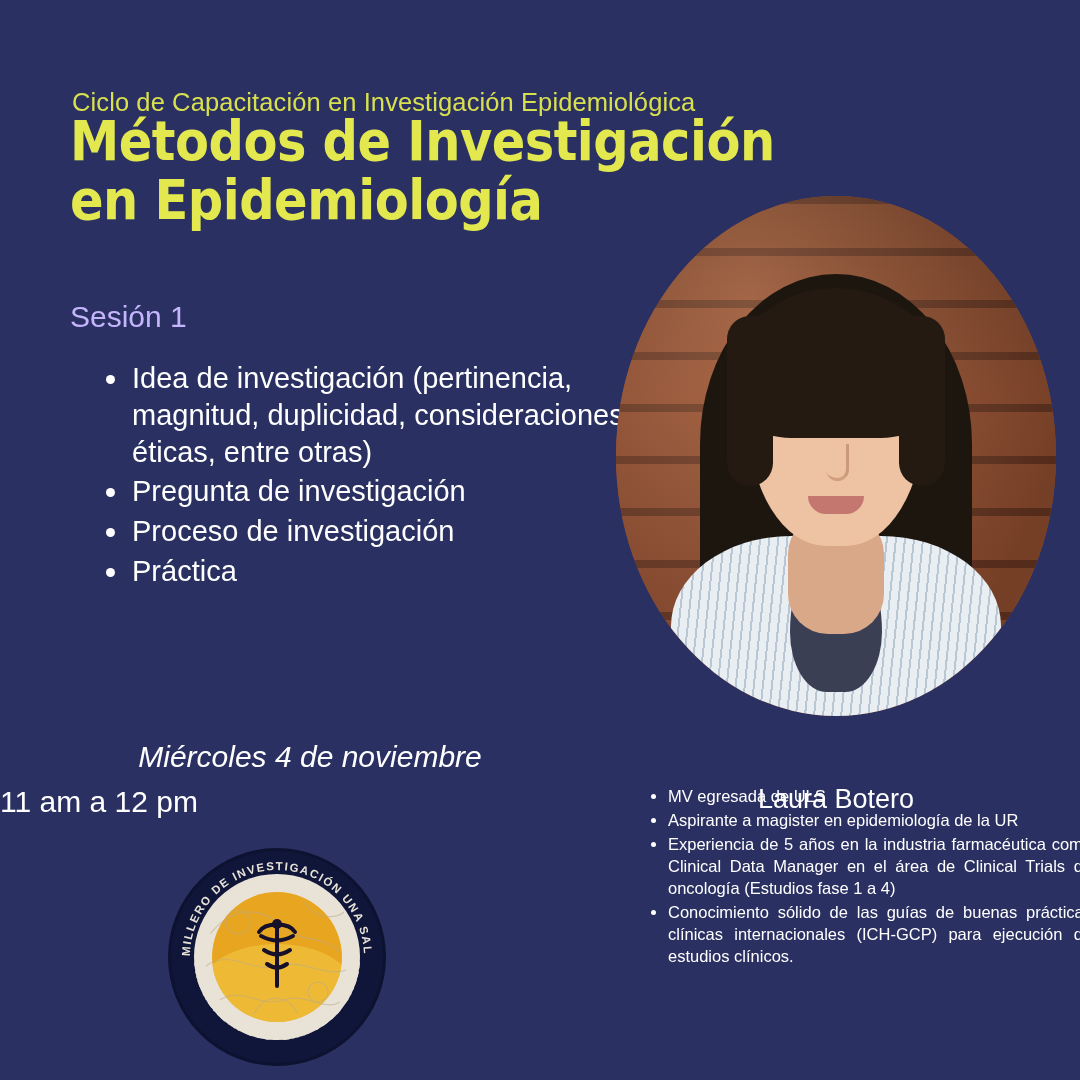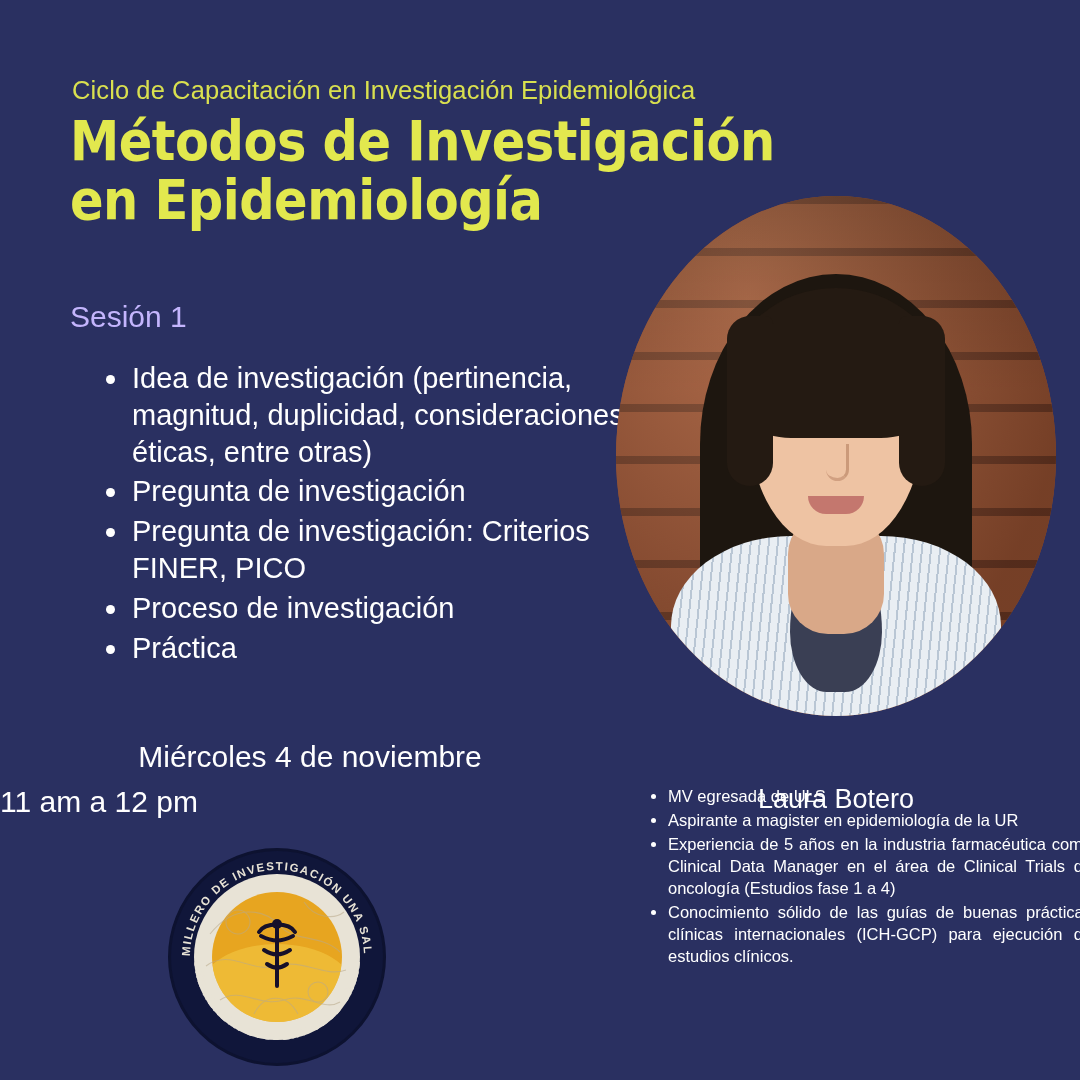--- a/index.html
+++ b/index.html
@@ -19,21 +19,21 @@
     position: relative;
     width: 1080px;
     height: 1080px;
     background: #2a3061;
   }
 
   
   .kicker {
     position: absolute;
     left: 72px;
-    top: 76px;
+    top: 88px;
     font-size: 25.5px;
     color: #d9e04f;
     letter-spacing: 0.1px;
     font-weight: 400;
     white-space: nowrap;
   }
   .title {
     position: absolute;
     left: 70px;
     top: 112px;
@@ -86,20 +86,21 @@
   }
 
   .date-line {
     position: absolute;
     left: 0;
     top: 740px;
     width: 620px;
     text-align: center;
     font-size: 30px;
     color: #ffffff;
+    font-style: italic;
   }
   .time-line {
     position: absolute;
     left: 0;
     top: 785px;
     width: 640px;
     font-size: 30px;
     color: #ffffff;
   }
 
@@ -363,21 +364,20 @@
   <div class="kicker">Ciclo de Capacitación en Investigación Epidemiológica</div>
   <div class="title">
     <span>Métodos de Investigación</span>
     <span>en Epidemiología</span>
   </div>
 
   <div class="session-label">Sesión 1</div>
   <ul class="bullets">
     <li>Idea de investigación (pertinencia, magnitud, duplicidad, consideraciones éticas, entre otras)</li>
     <li>Pregunta de investigación</li>
-    <li>Pregunta de investigación: Criterios FINER, PICO</li>
     <li>Proceso de investigación</li>
     <li>Práctica</li>
   </ul>
   <div class="date-line">Miércoles 4 de noviembre</div>
   <div class="time-line">11 am a 12 pm</div>
 
   <div class="logo-wrap">
     <div class="logo-outer"></div>
     <div class="logo-ring"></div>
     <div class="logo-scribble">

